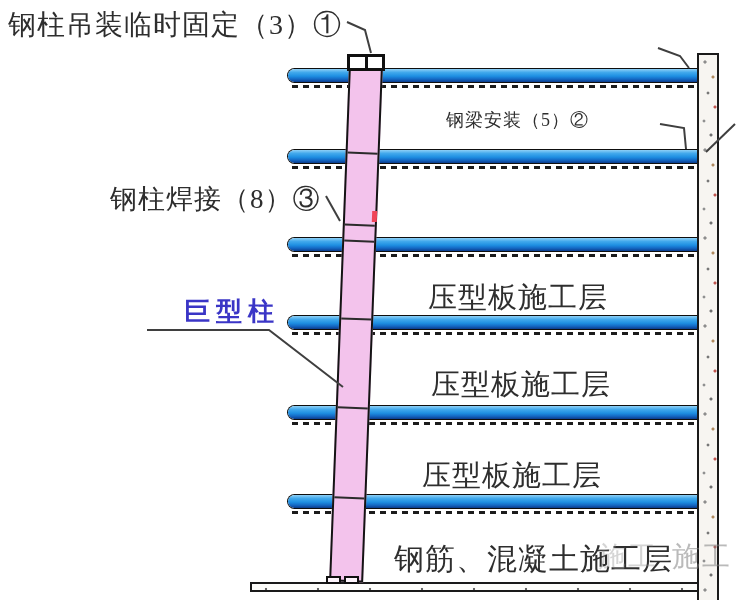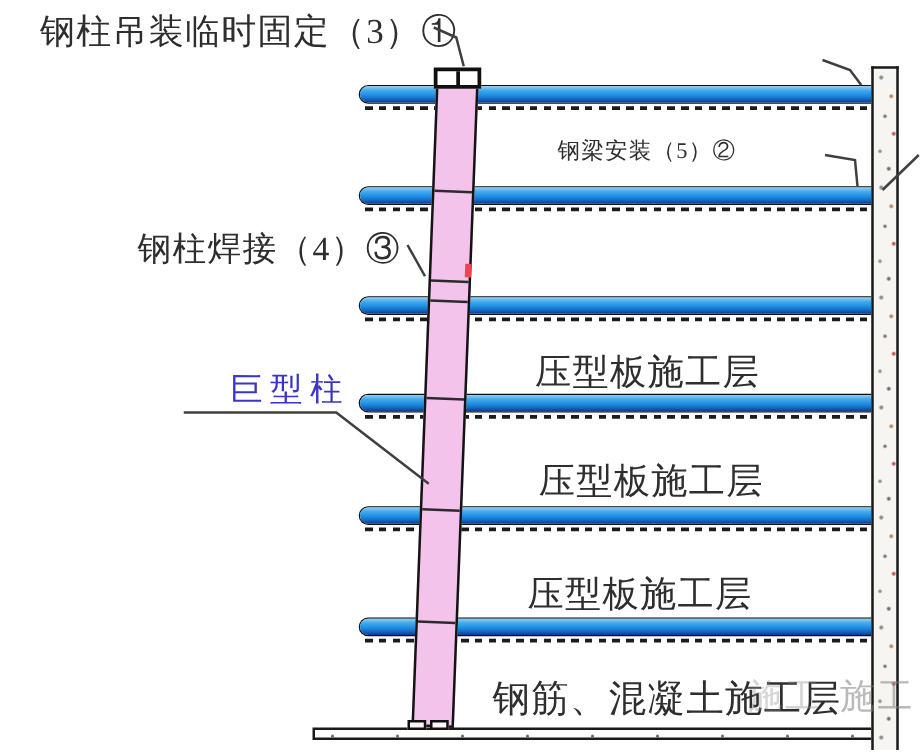--- a/index.html
+++ b/index.html
@@ -60,25 +60,25 @@
   .foot{
     position:absolute;top:576px;width:15px;height:8px;background:#fdf4fb;
     border:2px solid #101010;box-sizing:border-box;z-index:22;
   }
   .weld-mark{
     position:absolute;left:372px;top:211px;width:5px;height:11px;
     background:#ef4458;transform:rotate(2.2deg);z-index:26;
   }
   
   .lbl{position:absolute;color:#2e2e2e;white-space:nowrap;z-index:30;letter-spacing:1px;}
-  .lbl-tempfix{left:8px;top:6px;font-size:28px;margin-left:24px;}
+  .lbl-tempfix{left:8px;top:6px;font-size:28px;}
   .lbl-beam3{left:446px;top:28px;font-size:27px;}
   .lbl-beam2{left:446px;top:108px;font-size:18px;}
   .lbl-weld{left:110px;top:181px;font-size:27px;}
-  .lbl-mega{left:184px;top:294px;font-size:26px;font-weight:normal;color:#3a35c6;letter-spacing:6px;}
+  .lbl-mega{left:184px;top:294px;font-size:26px;font-weight:bold;color:#3a35c6;letter-spacing:6px;}
   .lbl-floor1{left:428px;top:278px;font-size:29px;}
   .lbl-floor2{left:431px;top:365px;font-size:29px;}
   .lbl-floor3{left:422px;top:456px;font-size:29px;}
   .lbl-rc{left:394px;top:539px;font-size:30px;}
   .wm{position:absolute;font-size:28px;z-index:35;white-space:nowrap;letter-spacing:2px;}
   .wm-1{left:598px;top:538px;color:rgba(145,145,145,0.38);}
   .wm-2{left:672px;top:538px;color:rgba(130,130,130,0.55);}
   
   #leads{position:absolute;left:0;top:0;z-index:40;pointer-events:none;}
 </style>
@@ -127,21 +127,21 @@
     <polyline points="347,22 365,30 371,53" fill="none" stroke="#3f3f3f" stroke-width="2"></polyline>
     <polyline points="658,48 680,56 689,68" fill="none" stroke="#3f3f3f" stroke-width="2"></polyline>
     <polyline points="660,124 684,128 686,149" fill="none" stroke="#3f3f3f" stroke-width="2"></polyline>
     <polyline points="326,196 340,221" fill="none" stroke="#3f3f3f" stroke-width="2"></polyline>
     <polyline points="147,330 269,330 343,387" fill="none" stroke="#3f3f3f" stroke-width="2"></polyline>
     <polyline points="735,124 706,152" fill="none" stroke="#3f3f3f" stroke-width="2"></polyline>
   </svg>
 
   <div class="lbl lbl-tempfix">钢柱吊装临时固定（3）①</div>
   <div class="lbl lbl-beam2">钢梁安装（5）②</div>
-  <div class="lbl lbl-weld">钢柱焊接（4）③</div>
+  <div class="lbl lbl-weld">钢柱焊接（8）③</div>
   <div class="lbl lbl-mega">巨型柱</div>
   <div class="lbl lbl-floor1">压型板施工层</div>
   <div class="lbl lbl-floor2">压型板施工层</div>
   <div class="lbl lbl-floor3">压型板施工层</div>
   <div class="lbl lbl-rc">钢筋、混凝土施工层</div>
 
   <div class="wm wm-1">施工</div>
   <div class="wm wm-2">施工</div>
 
 </div>

